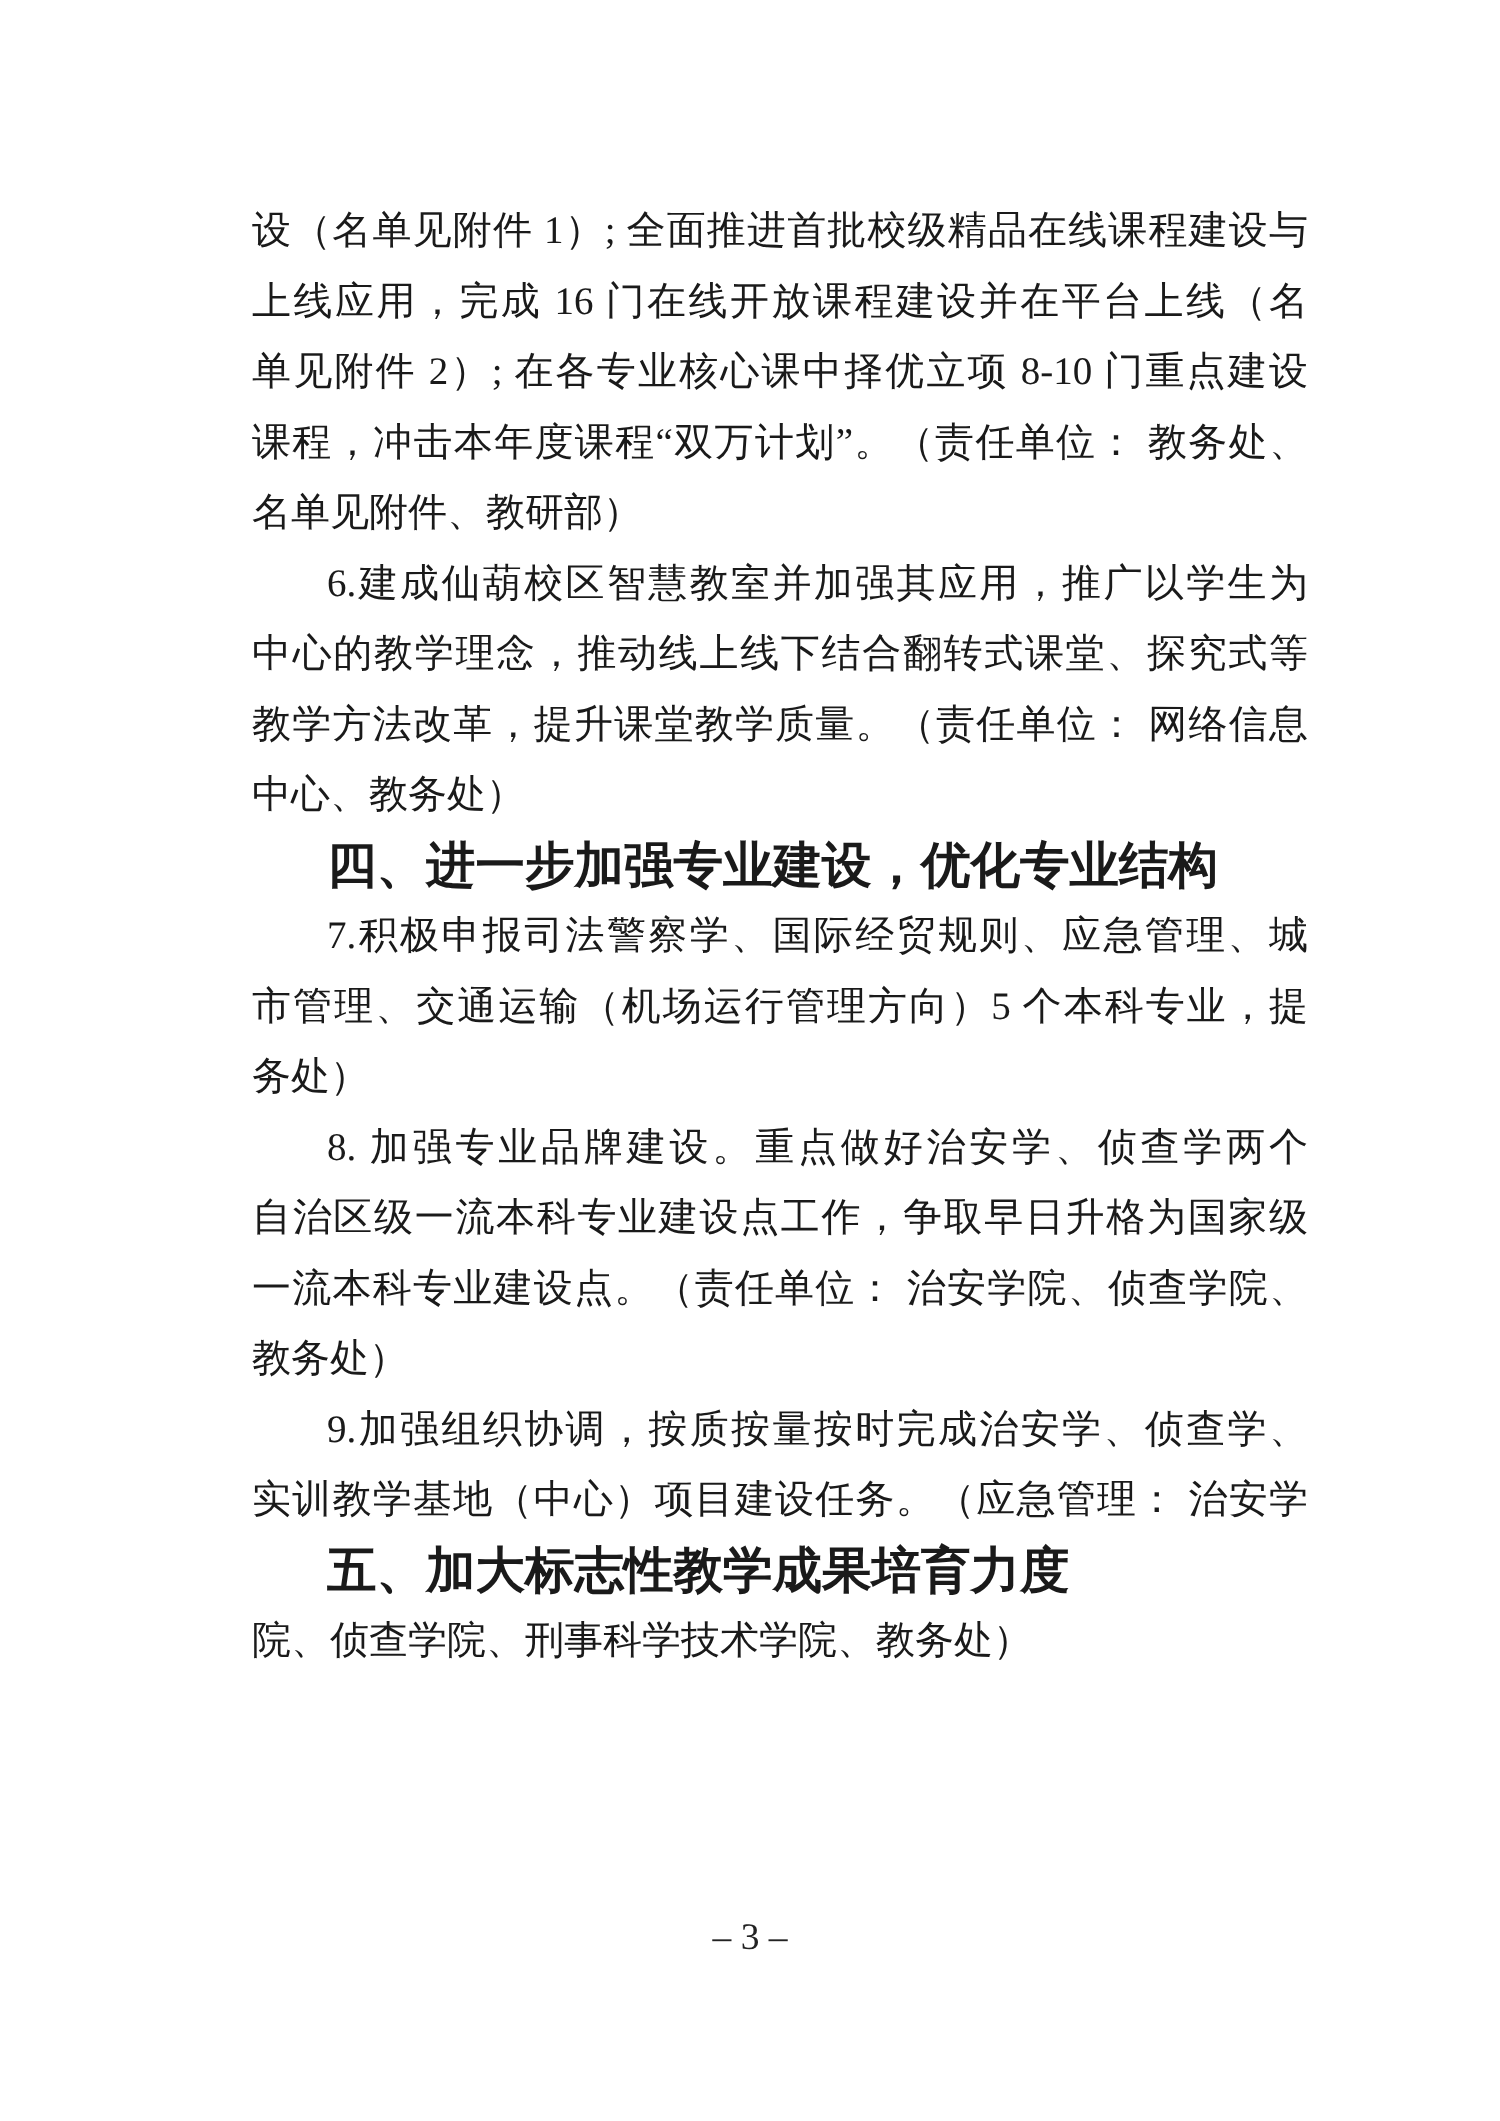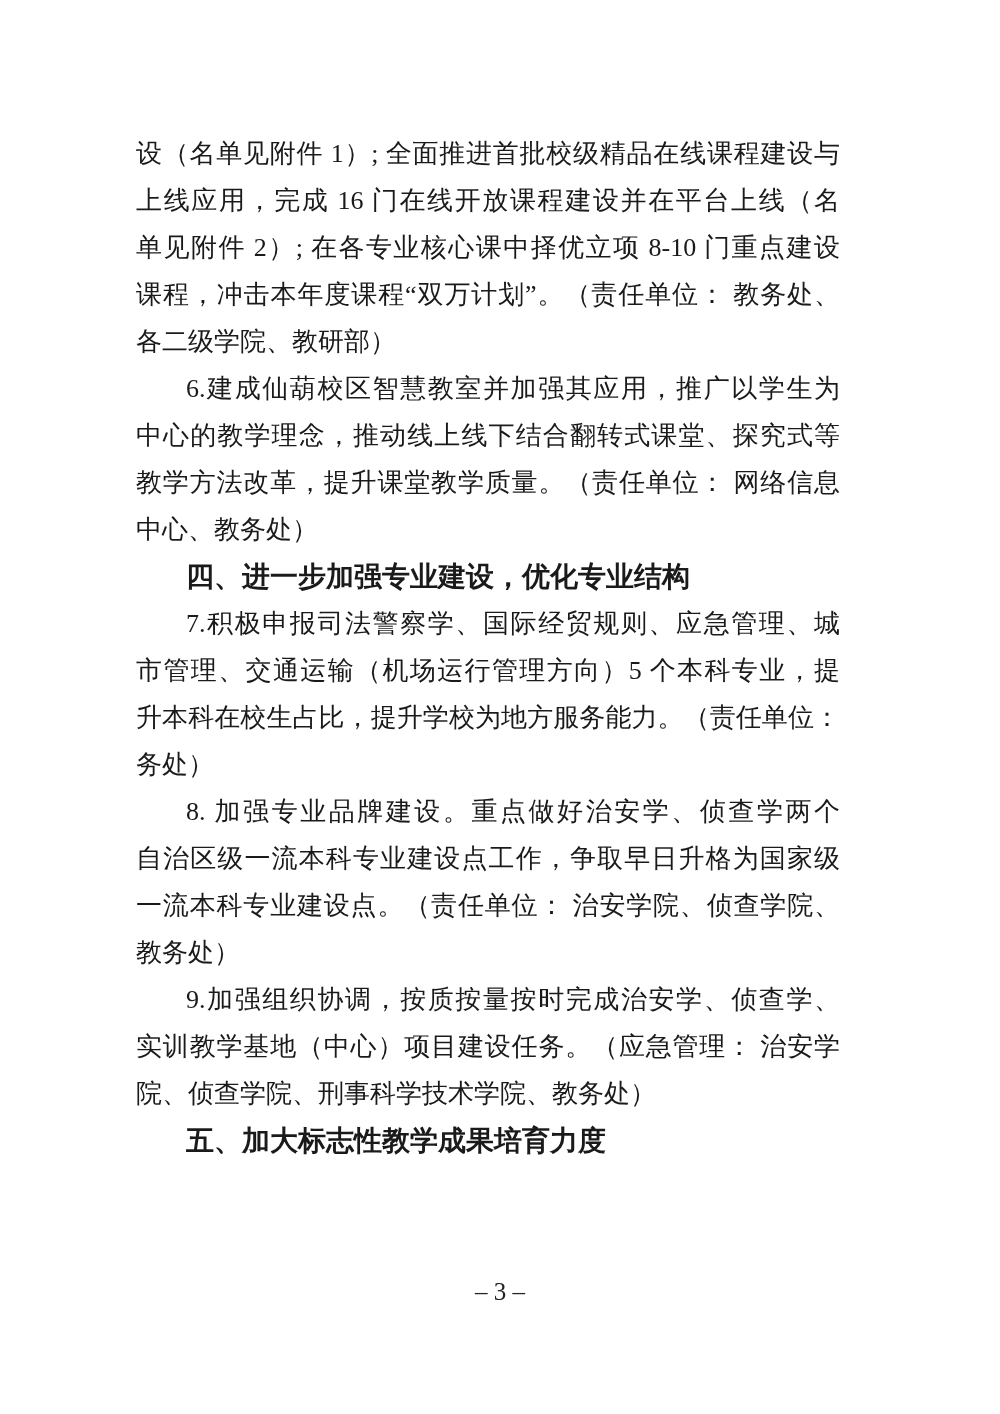--- a/index.html
+++ b/index.html
@@ -11,21 +11,21 @@
     position: relative;
     width: 1000px;
     height: 1414px;
     background: #ffffff;
     overflow: hidden;
     font-family: "Liberation Serif", "DejaVu Serif", serif;
     color: #1a1a1a;
   }
   .doc {
     position: absolute;
-    left: 136px;
+    left: 168px;
     top: 130px;
     width: 704px;
   }
   .ln {
     font-size: 26px;
     line-height: 47px;
     height: 47px;
     overflow: hidden;
     white-space: normal;
     text-align: left;
@@ -37,21 +37,21 @@
     text-justify: inter-character;
   }
   
   .ind {
     text-indent: 50px;
   }
   
   .hd {
     font-family: "Liberation Sans", "DejaVu Sans", sans-serif;
     font-weight: 700;
-    font-size: 28px;
+    font-size: 33px;
   }
   .pagenum {
     position: absolute;
     top: 1272px;
     left: 0;
     width: 100%;
     height: 40px;
     line-height: 40px;
     text-align: center;
     font-size: 25px;
@@ -60,33 +60,32 @@
 </style>
 </head>
 <body>
 
 <div class="page">
   <div class="doc">
     <div class="ln j">设（名单见附件 1）; 全面推进首批校级精品在线课程建设与</div>
     <div class="ln j">上线应用，完成 16 门在线开放课程建设并在平台上线（名</div>
     <div class="ln j">单见附件 2）; 在各专业核心课中择优立项 8-10 门重点建设</div>
     <div class="ln j">课程，冲击本年度课程“双万计划”。（责任单位： 教务处、</div>
-    <div class="ln">各二级学院、教研部）</div>
+    <div class="ln">名单见附件、教研部）</div>
     <div class="ln j ind">6.建成仙葫校区智慧教室并加强其应用，推广以学生为</div>
     <div class="ln j">中心的教学理念，推动线上线下结合翻转式课堂、探究式等</div>
     <div class="ln j">教学方法改革，提升课堂教学质量。（责任单位： 网络信息</div>
     <div class="ln">中心、教务处）</div>
     <div class="ln hd ind">四、进一步加强专业建设，优化专业结构</div>
     <div class="ln j ind">7.积极申报司法警察学、国际经贸规则、应急管理、城</div>
     <div class="ln j">市管理、交通运输（机场运行管理方向）5 个本科专业，提</div>
-    <div class="ln j">升本科在校生占比，提升学校为地方服务能力。（责任单位：</div>
     <div class="ln">务处）</div>
     <div class="ln j ind">8. 加强专业品牌建设。重点做好治安学、侦查学两个</div>
     <div class="ln j">自治区级一流本科专业建设点工作，争取早日升格为国家级</div>
     <div class="ln j">一流本科专业建设点。（责任单位： 治安学院、侦查学院、</div>
     <div class="ln">教务处）</div>
     <div class="ln j ind">9.加强组织协调，按质按量按时完成治安学、侦查学、</div>
     <div class="ln j">实训教学基地（中心）项目建设任务。（应急管理： 治安学</div>
+    <div class="ln hd ind">五、加大标志性教学成果培育力度</div>
     <div class="ln">院、侦查学院、刑事科学技术学院、教务处）</div>
-    <div class="ln hd ind">五、加大标志性教学成果培育力度</div>
   </div>
   <div class="pagenum">– 3 –</div>
 </div>
 
 </body></html>

